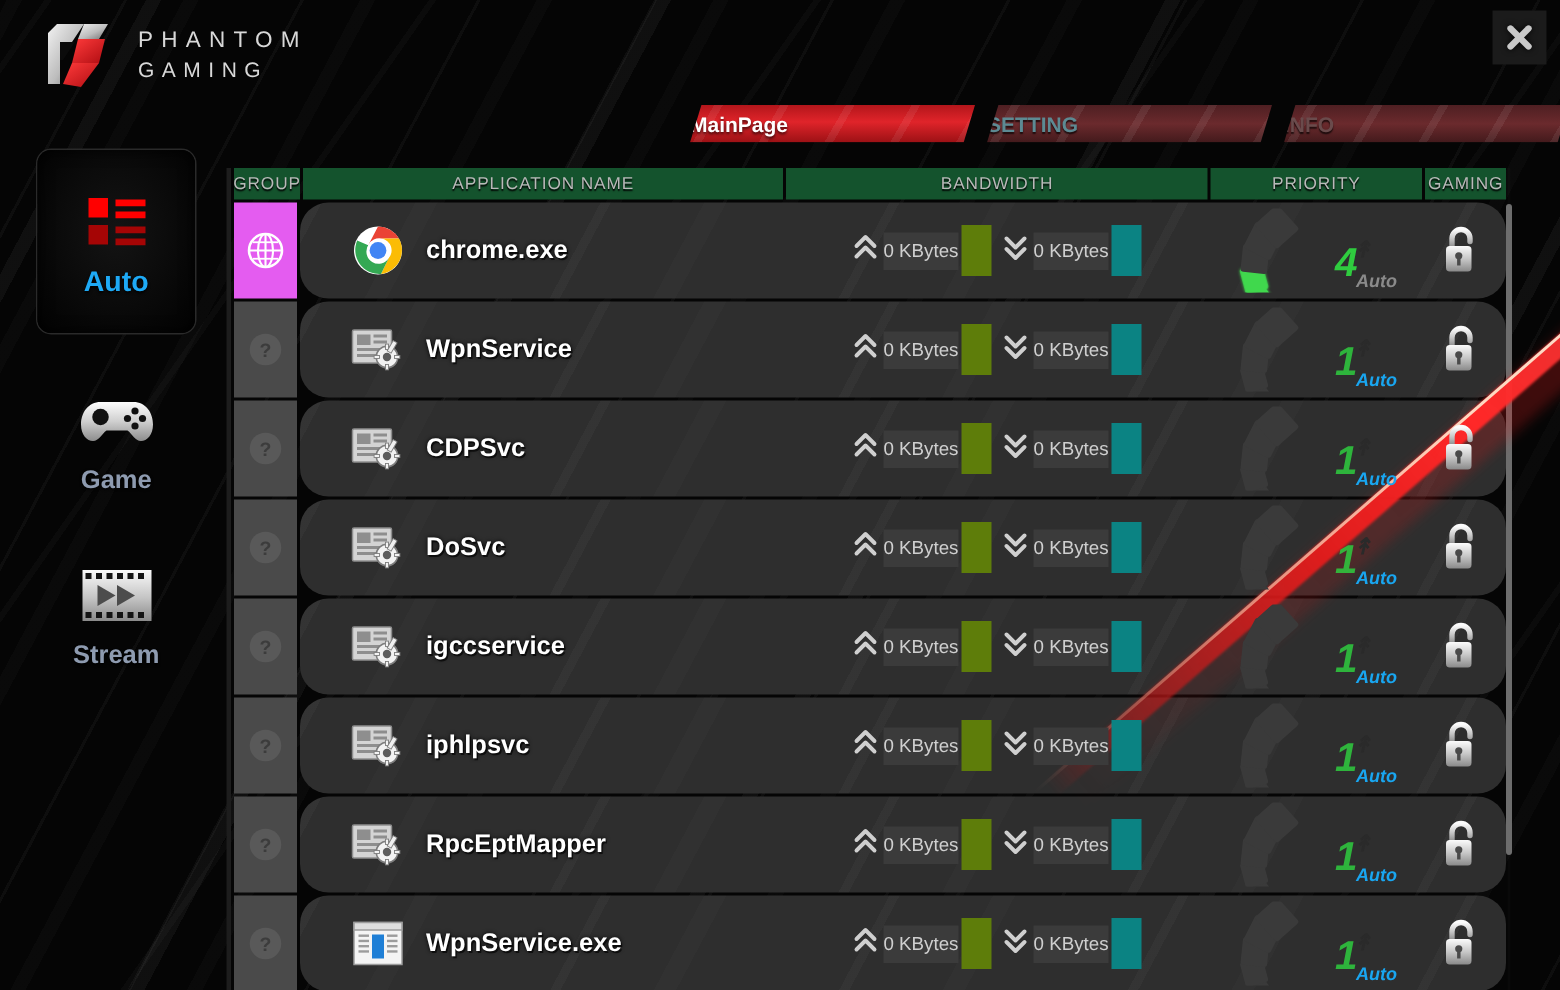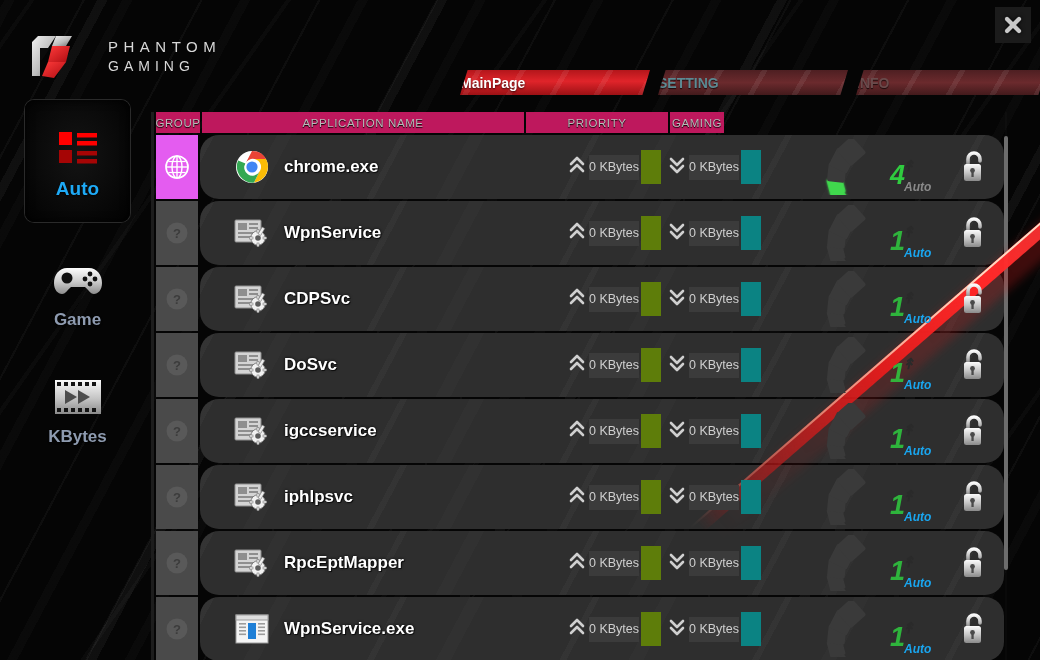--- a/index.html
+++ b/index.html
@@ -86,21 +86,21 @@
     width: 500px; height: 30px;
     transform: rotate(-41deg);
     background: linear-gradient(90deg,
        rgba(190,20,20,0) 0%,
        rgba(190,25,25,0.20) 40%,
        rgba(220,30,30,0.30) 100%);
     filter: blur(4px);
   }
 
   
-  .brand { position: absolute; left: 26px; top: 12px; display: flex; align-items: center; gap: 28px; margin-top: 20px; }
+  .brand { position: absolute; left: 26px; top: 12px; display: flex; align-items: center; gap: 12px; }
   .brand-mark { width: 54px; height: 48px; }
   .brand-text { display: flex; flex-direction: column; gap: 3px; }
   .brand-text span {
     font-size: 15px; letter-spacing: 5.5px; color: #d8d8d8;
     font-family: "Liberation Sans", sans-serif; font-weight: 400;
   }
   .brand-text span.l2 { font-size: 14px; letter-spacing: 5px; }
 
   
   .close-btn {
@@ -167,21 +167,21 @@
   }
   .side-item.active .s-label { color: #1eaaf6; font-size: 19px; }
 
   
   .table-wrap {
     position: absolute; left: 156px; top: 112px;
     width: 848px; height: 548px;
   }
   .thead { display: flex; height: 21px; gap: 2px; }
   .th {
-    background: #be185d;
+    background: #14532d;
     color: #b9b9b9; font-size: 11.5px; letter-spacing: .6px;
     display: flex; align-items: center; justify-content: center;
     text-shadow: 0 1px 1px #000;
   }
   .th.group { width: 44px; }
   .th.appname { width: 322px; }
   .th.bw { width: 282px; }
   .th.prio { width: 142px; }
   .th.block { width: 54px; }
 
@@ -385,32 +385,33 @@
               <rect x="11" y="31" width="4" height="4"></rect>
             <rect x="18" y="31" width="4" height="4"></rect>
               <rect x="25" y="31" width="4" height="4"></rect>
             <rect x="32" y="31" width="4" height="4"></rect>
               <rect x="39" y="31" width="4" height="4"></rect>
           </g>
           <path d="M12 13 L24 20 L12 27 Z" fill="#4c4c4c"></path>
           <path d="M25 13 L37 20 L25 27 Z" fill="#4c4c4c"></path>
         </svg>
       </div>
-      <div class="s-label">KBytes</div>
+      <div class="s-label">Stream</div>
     </div>
 
   </div>
 
   <div class="tbl-left-edge"></div>
 
   <div class="table-wrap">
 
     <div class="thead">
       <div class="th group">GROUP</div>
       <div class="th appname">APPLICATION NAME</div>
+      <div class="th bw">BANDWIDTH</div>
       <div class="th prio">PRIORITY</div>
       <div class="th block">GAMING</div>
     </div>
 
     <div class="tbody" id="tbody">
         <div class="row">
     <div class="cell-group hi">
             <svg width="26" height="26" viewBox="0 0 26 26">
         <circle cx="13" cy="13" r="11" fill="none" stroke="#ffffff" stroke-width="1.7"></circle>
         <ellipse cx="13" cy="13" rx="5" ry="11" fill="none" stroke="#ffffff" stroke-width="1.4"></ellipse>

